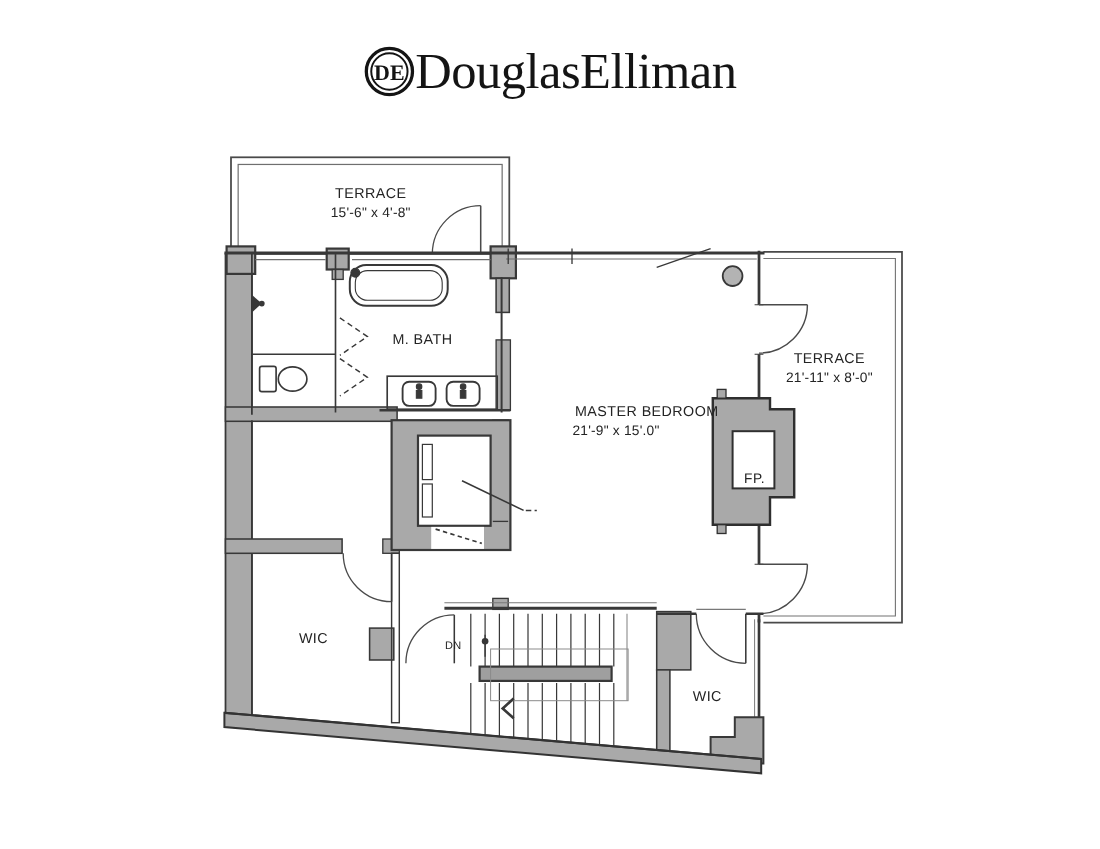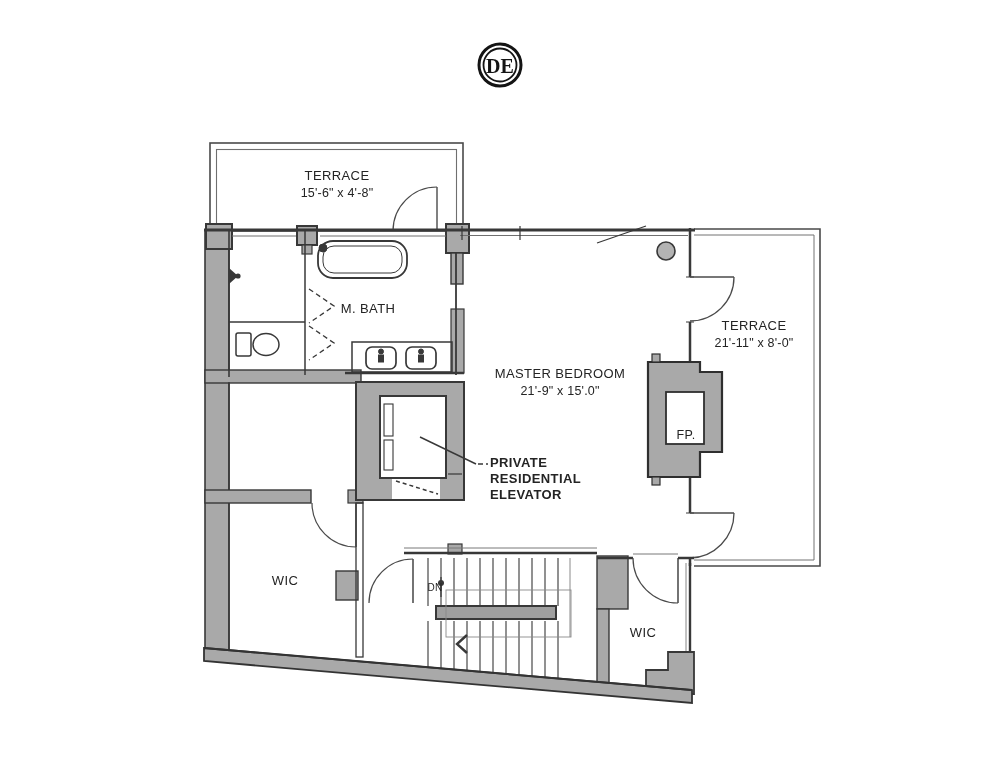--- a/index.html
+++ b/index.html
@@ -26,20 +26,21 @@
 <body>
 
 <div class="stage">
 
   <div class="brand">
     <svg width="46" height="46" viewBox="0 0 46 46">
       <circle cx="23" cy="23" r="21" fill="none" stroke="#141414" stroke-width="3"></circle>
       <circle cx="23" cy="23" r="16.5" fill="none" stroke="#141414" stroke-width="1.8"></circle>
       <text x="23" y="30.5" text-anchor="middle" style="font-family:'Liberation Serif',serif;font-weight:bold;font-size:20px;fill:#141414">DE</text>
     </svg>
+    <span class="brand-name">DouglasElliman</span>
   </div>
 
   <svg class="plan-svg" width="1000" height="772" viewBox="0 0 1000 772">
 
     <g fill="none" stroke="#4a4a4a">
       <rect x="210" y="143" width="253" height="88" stroke-width="1.6"></rect>
       <rect x="216.5" y="149.5" width="240" height="81.5" stroke-width="1.1" stroke="#6f6f6f"></rect>
       <path d="M437,187 V231" stroke-width="1.4"></path>
       <path d="M437,187 A44,44 0 0 0 393,231" stroke-width="1.2"></path>
     </g>
@@ -174,33 +175,28 @@
 
     <g>
       <path d="M204,648 L692,690 L692,703 L204,661 Z" fill="#a9a9a9" stroke="#333333" stroke-width="1.8"></path>
       <path d="M204,648 L692,690" fill="none" stroke="#333333" stroke-width="2"></path>
     </g>
   </svg>
 
   <div class="lbl" style="left:337px;top:176px">TERRACE</div>
   <div class="lbl dim" style="left:337px;top:194px">15'-6" x 4'-8"</div>
 
-  <div class="lbl" style="left:368px;top:309px">M. BATH</div>
-
-  <div class="lbl" style="left:560px;top:374px">MASTER BEDROOM</div>
+  <div class="lbl" style="left:384px;top:309px">M. BATH</div>
+
+  <div class="lbl" style="left:588px;top:374px">MASTER BEDROOM</div>
   <div class="lbl dim" style="left:560px;top:392px">21'-9" x 15'.0"</div>
 
   <div class="lbl" style="left:754px;top:326px">TERRACE</div>
   <div class="lbl dim" style="left:754px;top:344px">21'-11" x 8'-0"</div>
 
   <div class="lbl fp" style="left:686px;top:436px">FP.</div>
 
-  <div class="lbl-block" style="left:490px;top:479px">
-    <div>PRIVATE</div>
-    <div>RESIDENTIAL</div>
-    <div>ELEVATOR</div>
-  </div>
 
   <div class="lbl" style="left:285px;top:581px">WIC</div>
   <div class="lbl" style="left:643px;top:633px">WIC</div>
 
-  <div class="lbl small" style="left:435px;top:588px">DN</div>
+  <div class="lbl small" style="left:412px;top:588px">DN</div>
 </div>
 
 </body></html>

